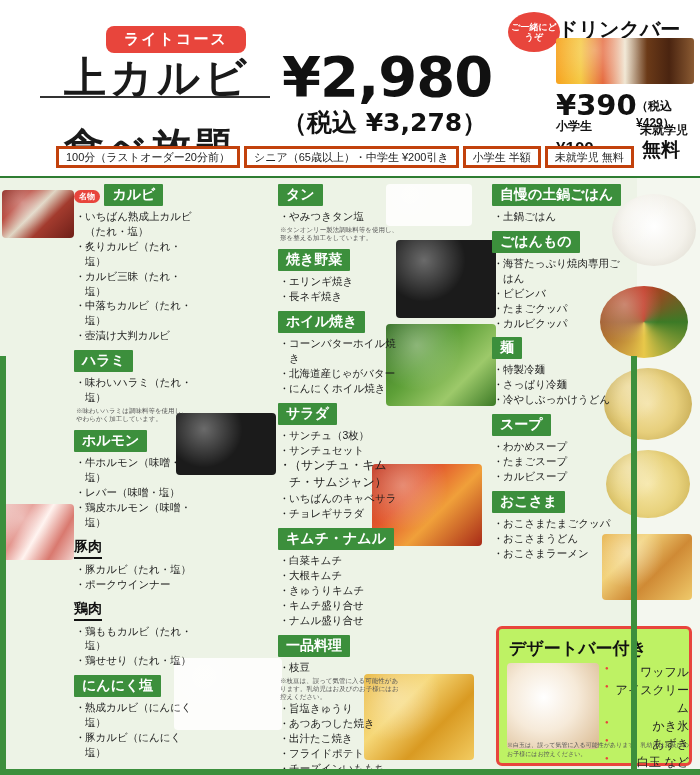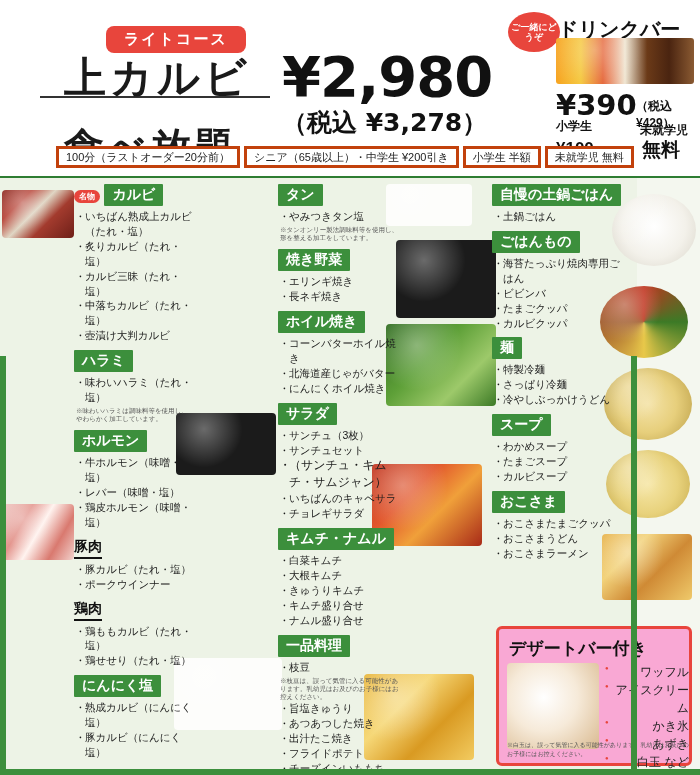--- a/index.html
+++ b/index.html
@@ -156,21 +156,21 @@
   .ph-soup  { background:radial-gradient(circle at 50% 50%,#f6e7a8 0%,#e8d27c 55%,#c6ab4e 100%); }
   .ph-kids  { background:linear-gradient(135deg,#e7b24a 0%,#f2d27a 30%,#cf8a35 60%,#efc96a 100%); }
   .ph-gloss:after {
     content:""; position:absolute; inset:0;
     background:radial-gradient(circle at 28% 26%, rgba(255,255,255,.35), transparent 45%);
   }
   .photo.round { border-radius:50%; }
   
   .dessert {
     position:absolute; left:496px; top:448px; width:196px; height:140px;
-    background:#f9a8d4; border:3px solid #e8453c; border-radius:6px;
+    background:#bef264; border:3px solid #e8453c; border-radius:6px;
   }
   .dessert-title {
     position:absolute; left:10px; top:8px; font-size:17px; font-weight:bold; color:#111;
     font-family:"DejaVu Sans", sans-serif;
   }
   .dessert ul { list-style:none; margin:0; padding:0; position:absolute; left:106px; top:34px; }
   .dessert ul li { font-size:12px; line-height:1.5; position:relative; padding-left:10px;text-align:right; }
   .dessert ul li:before { content:"●"; position:absolute; left:0; top:1px; font-size:6px; color:#e8453c; }
   .dessert .dnote { position:absolute; left:8px; bottom:4px; font-size:6px; color:#555; }
   .ph-dessert {

